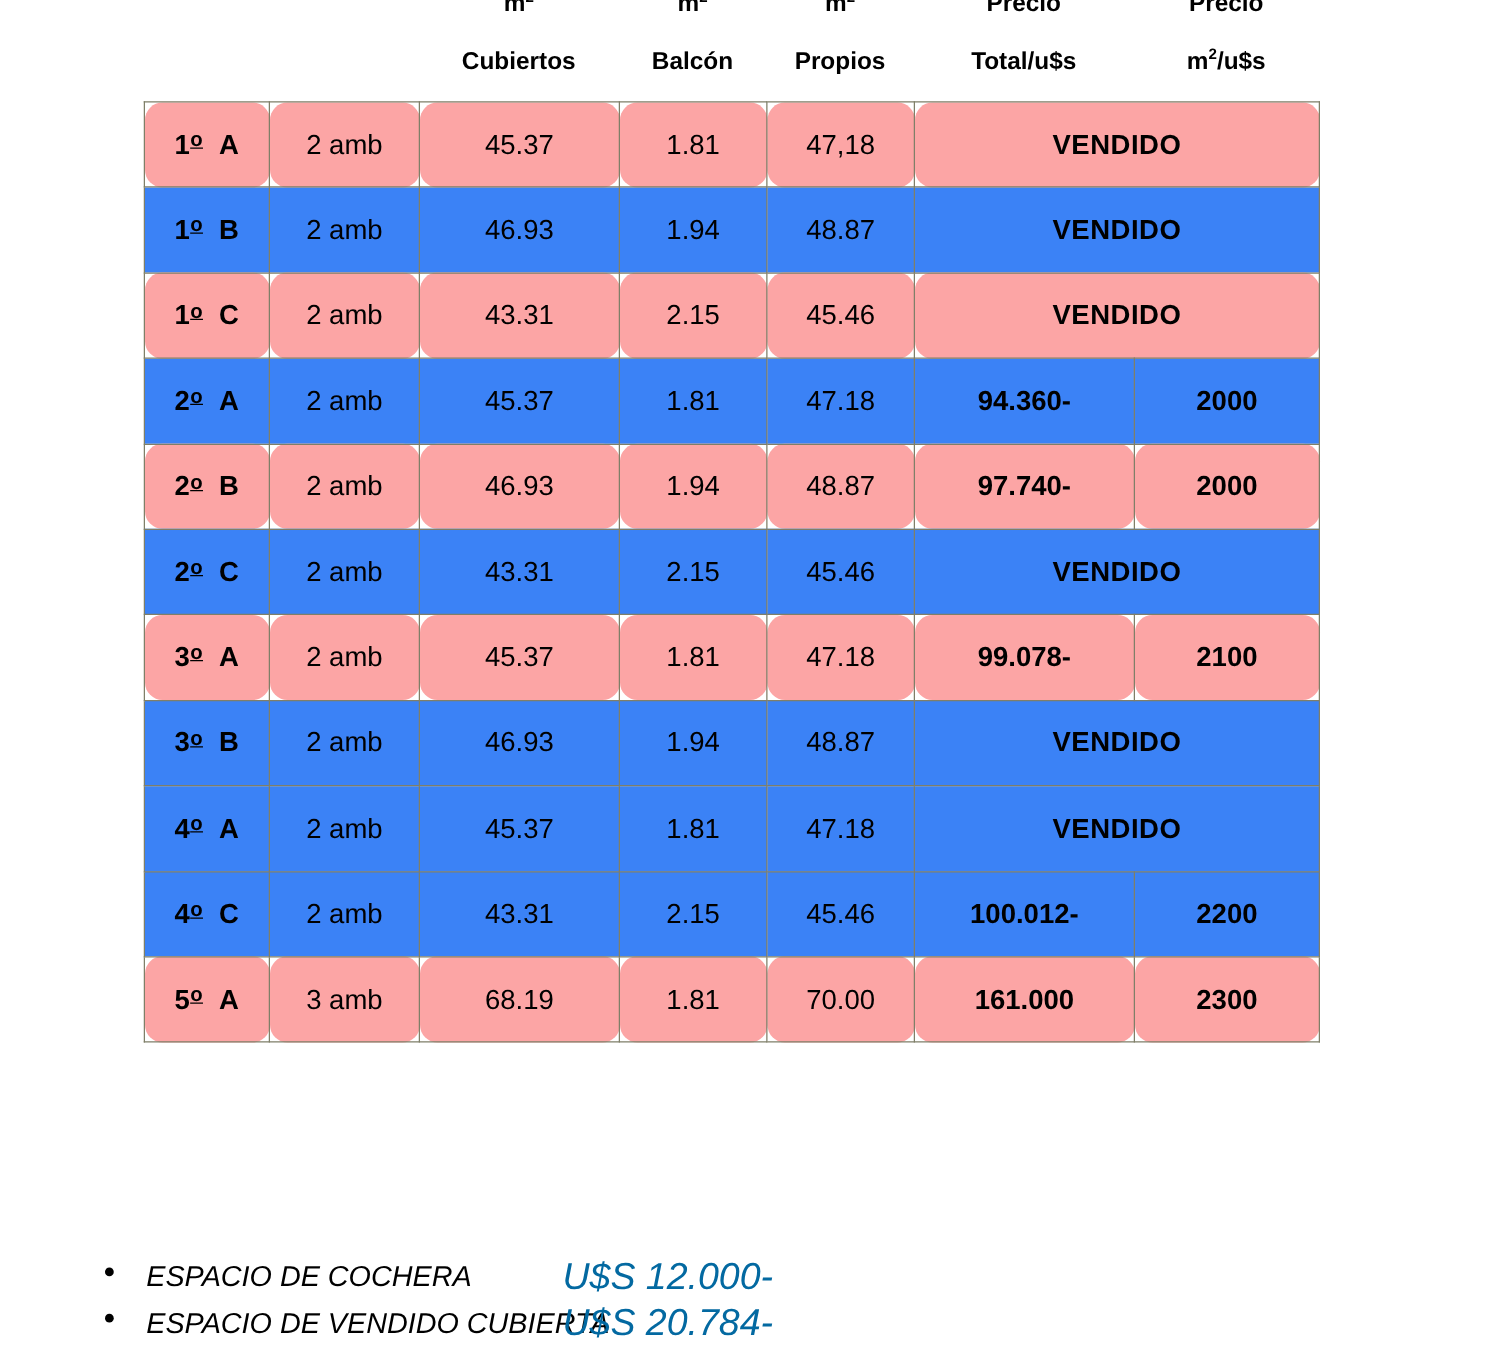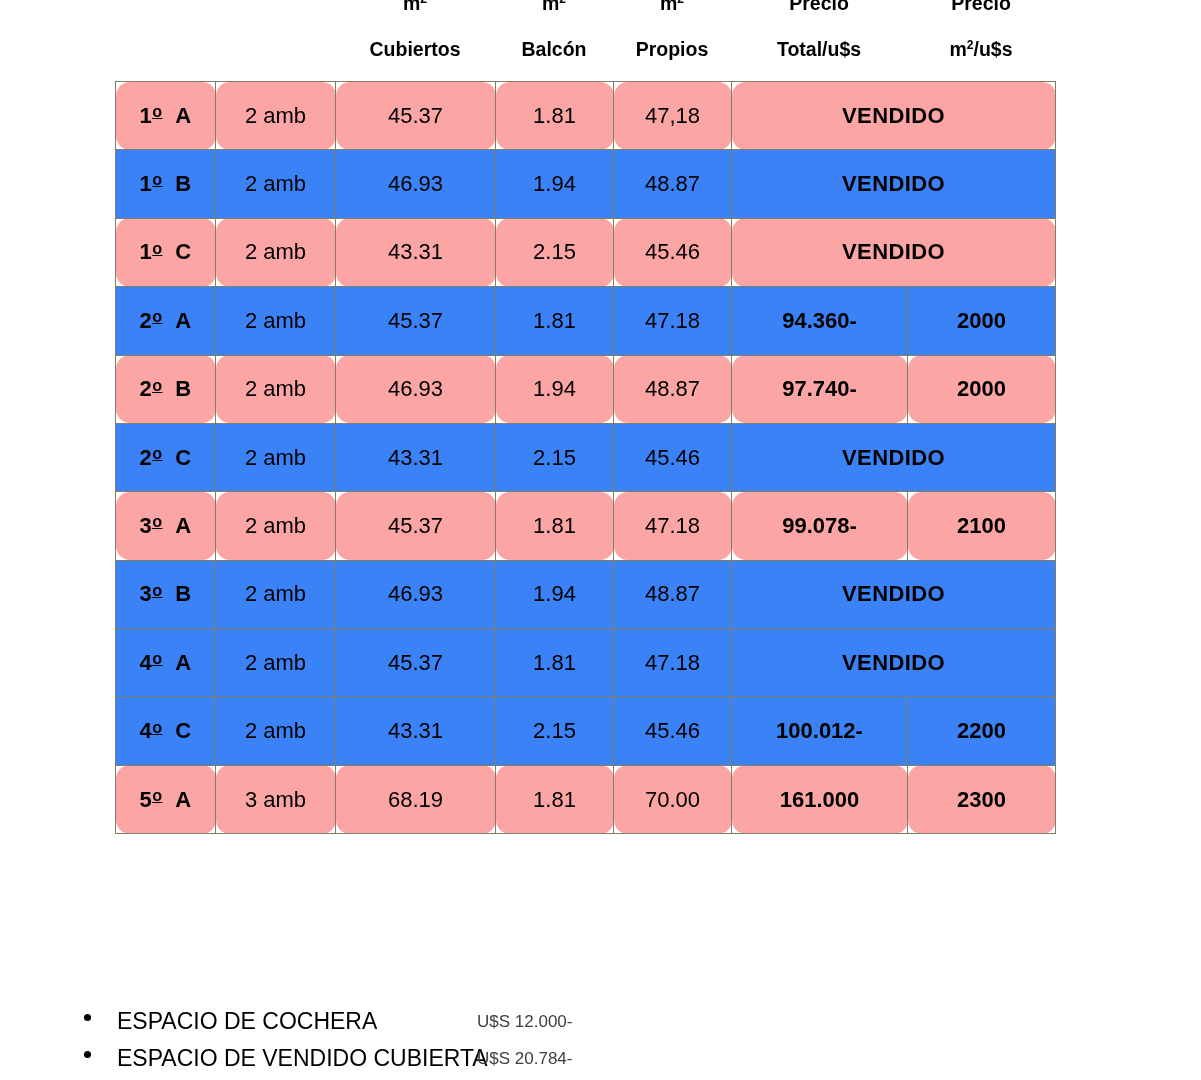--- a/index.html
+++ b/index.html
@@ -110,20 +110,21 @@
   }
   td.c-vendido.nudge-a { padding-left: 30px; }
   td.c-vendido.nudge-b { padding-left: 12px; }
 
   
   #notes-list {
     position: absolute;
     left: 0;
     top: 1003px;
     width: 1097px;
+    font-style: italic;
   }
   .note-row {
     position: relative;
     height: 37px;
   }
   .note-bullet {
     position: absolute;
     left: 84px;
     top: 11px;
     width: 7px;
@@ -134,25 +135,25 @@
   .note-label {
     position: absolute;
     left: 117px;
     top: 0;
     font-size: 23px;
     line-height: 37px;
     color: #000;
   }
   .note-price {
     position: absolute;
-    left: 477px;
+    left: 450px;
     top: 0;
-    font-size: 17px;
+    font-size: 30px;
     line-height: 37px;
-    color: #404040;
+    color: #0369a1;
   }
 </style>
 </head>
 <body>
 
 <div id="header-band">
     <div class="hdr-cell" style="left: 0px; width: 100px;">
       <div class="hdr-line1"></div>
       <div class="hdr-line2"></div>
     </div>

